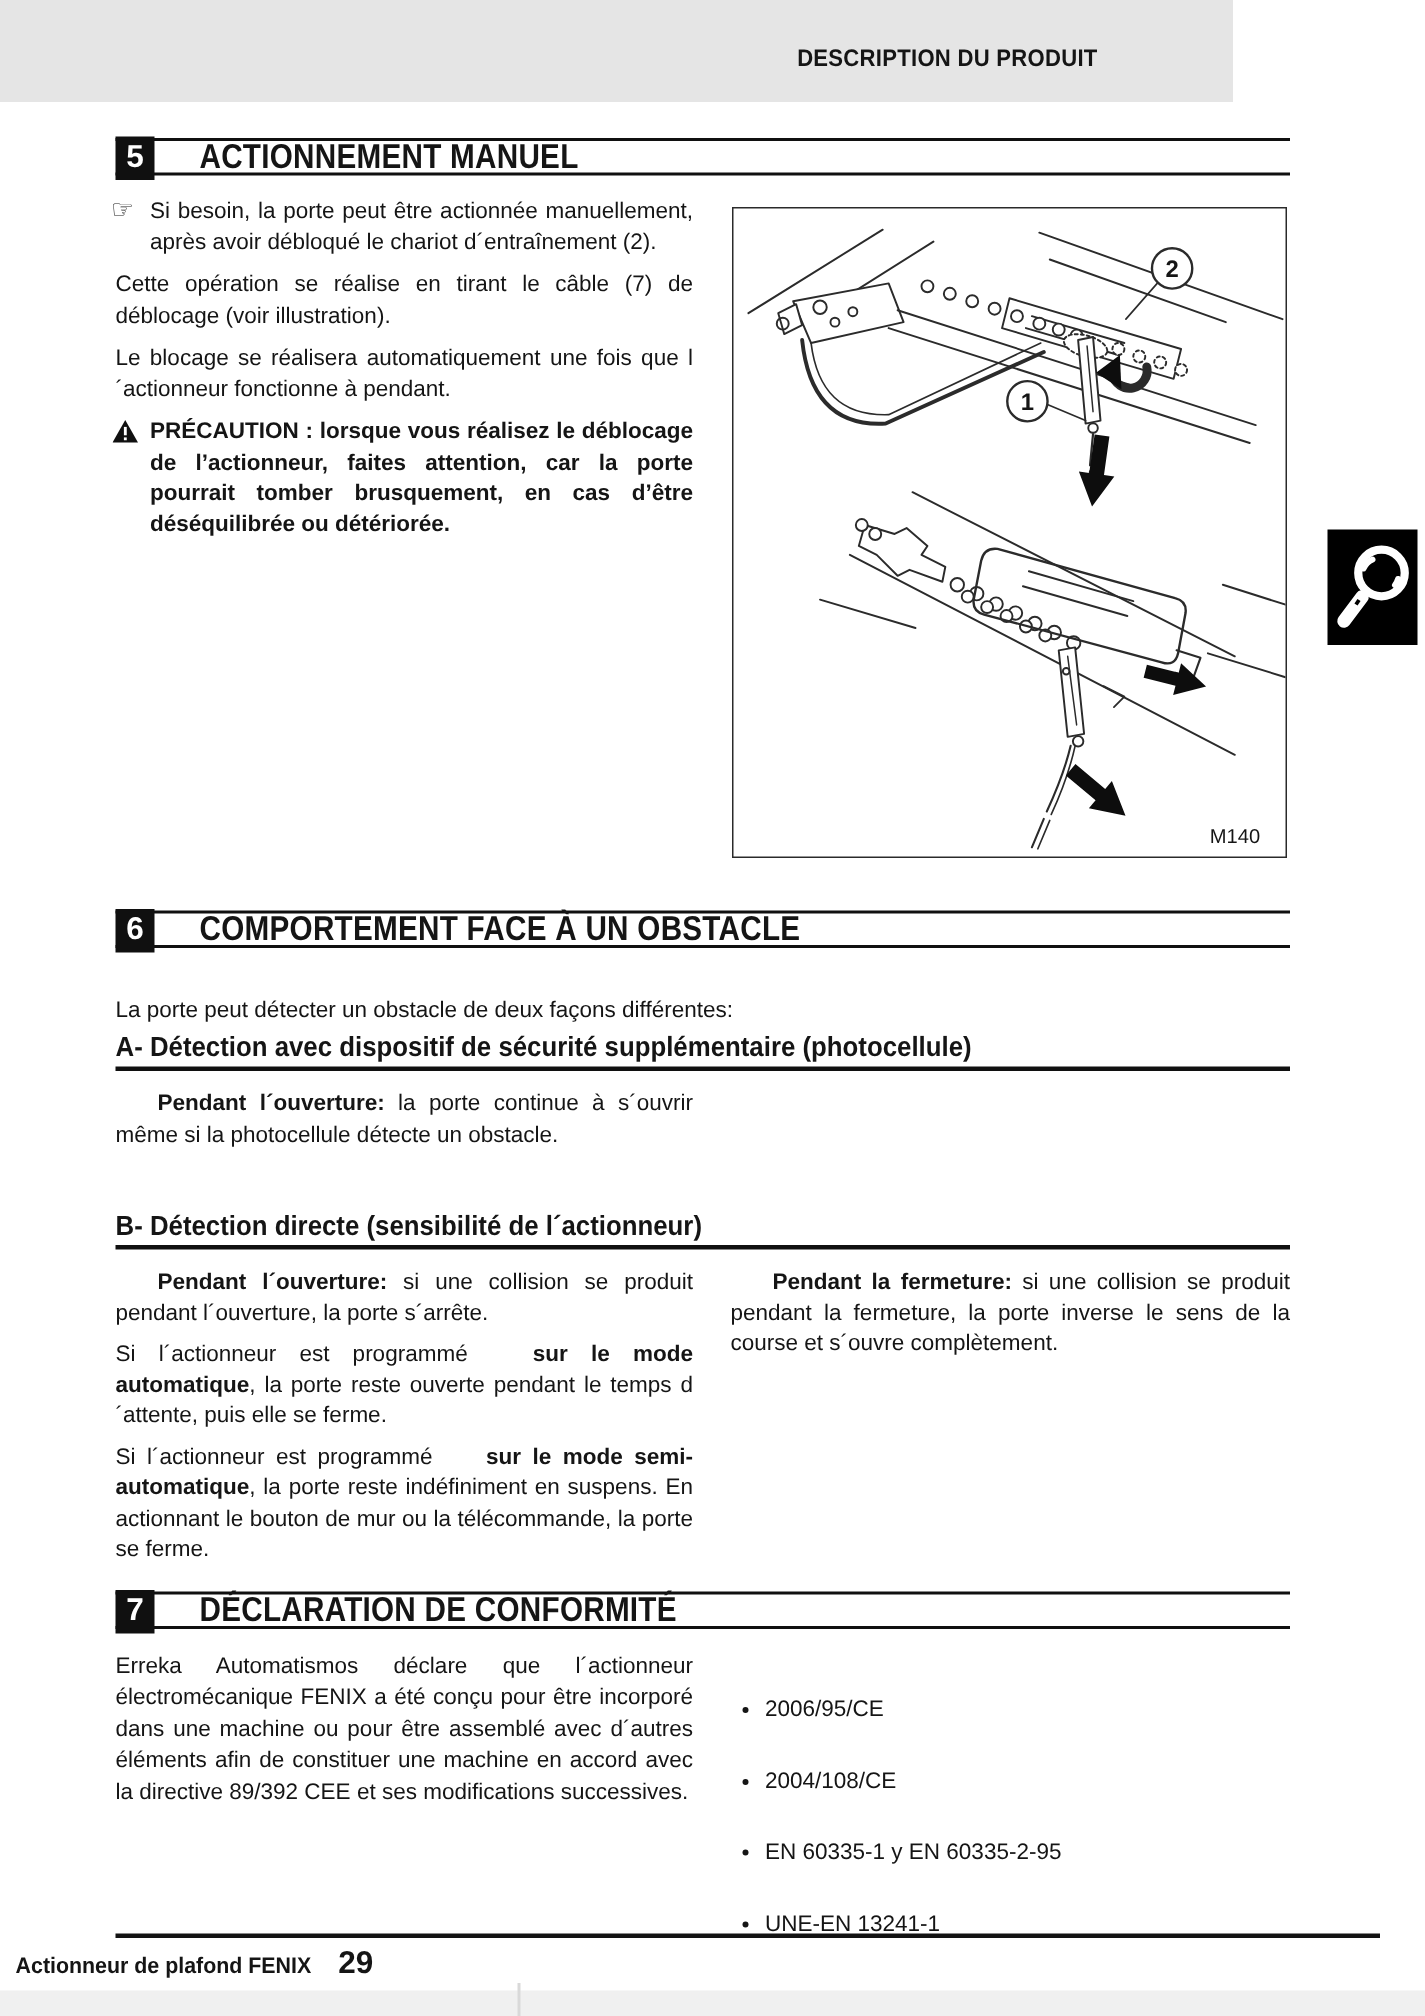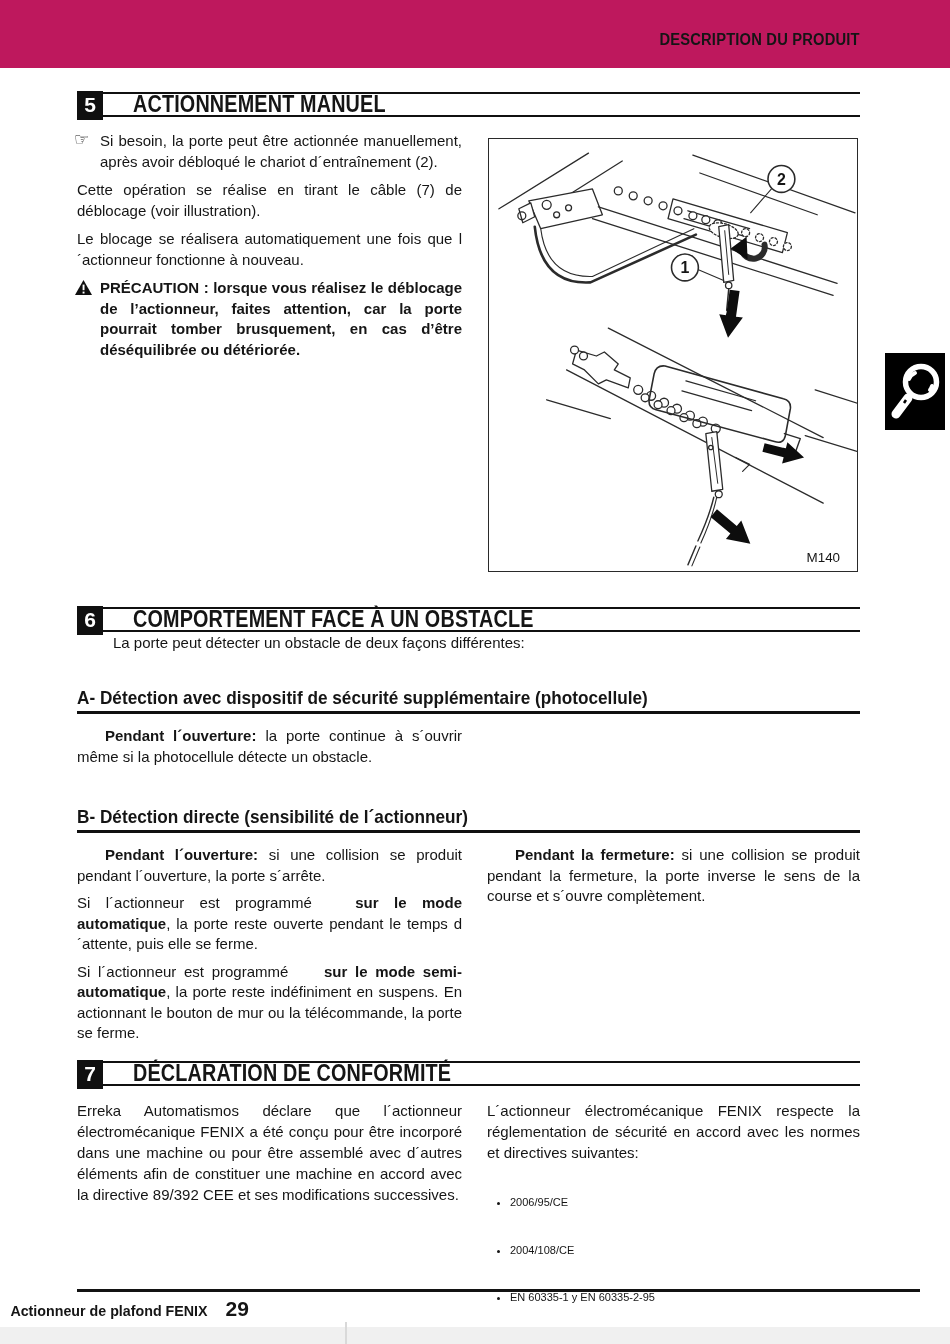--- a/index.html
+++ b/index.html
@@ -1,20 +1,20 @@
 <!DOCTYPE html>
 <html><head>
 <meta charset="utf-8">
 <style>
   html,body{margin:0;padding:0;}
   body{width:950px;height:1344px;background:#fff;font-family:"Liberation Sans",sans-serif;color:#151515;position:relative;overflow:hidden;}
   .page{position:absolute;inset:0;}
 
   
-  .band{position:absolute;left:0;top:0;width:950px;height:68px;background:#be185d;}
+  .band{position:absolute;left:0;top:0;width:822px;height:68px;background:#e5e5e5;}
   .band-title{position:absolute;right:90px;top:31px;font-size:16px;font-weight:bold;white-space:nowrap;transform:scaleX(.92);transform-origin:right center;letter-spacing:.2px;}
 
   
   .sec-head{position:absolute;left:77px;width:783px;height:21px;border-top:2.5px solid #101010;border-bottom:2.5px solid #101010;}
   .sec-num{position:absolute;left:0;top:-3.5px;width:26px;height:29px;background:#101010;color:#fff;font-weight:bold;font-size:21px;display:flex;align-items:center;justify-content:center;}
   .sec-title{position:absolute;left:56px;top:50%;transform:translateY(-52%) scaleX(.86);transform-origin:left center;font-weight:bold;font-size:23px;white-space:nowrap;letter-spacing:.2px;}
 
   
   .bodytext{font-size:15px;line-height:20.5px;text-align:justify;}
   .bodytext p{margin:0 0 8px 0;}
@@ -34,21 +34,21 @@
   
   .subhead{position:absolute;left:77px;font-weight:bold;font-size:18.5px;white-space:nowrap;transform:scaleX(.93);transform-origin:left center;}
   .rule{position:absolute;left:77px;width:783px;height:3px;background:#101010;}
   .intro{position:absolute;left:77px;font-size:15px;}
 
   .cols{position:absolute;left:77px;width:783px;display:grid;grid-template-columns:385px 373px;column-gap:25px;}
   .cols .bcol p{margin:0 0 7px 0;}
 
   
   .dirlist{margin:7px 0 0 0;padding-left:23px;}
-  .dirlist li{margin-bottom:7.5px;font-size:11px;line-height:15.5px;margin-top:32px;}
+  .dirlist li{margin-bottom:7.5px;font-size:15px;line-height:15.5px;margin-top:32px;}
 
   
   .footrule{position:absolute;left:77px;top:1289px;width:843px;height:2.5px;background:#131313;}
   .footer{position:absolute;left:0;top:1297px;width:920px;text-align:left;}
   .foot-title{font-weight:bold;font-size:15px;display:inline-block;transform:scaleX(.95);transform-origin:right center;}
   .foot-num{font-weight:bold;font-size:21px;margin-left:18px;}
 
   .scanstrip{position:absolute;left:0;top:1327px;width:950px;height:17px;background:#f0f0f0;}
   .scanline{position:absolute;left:345px;top:1322px;width:2px;height:22px;background:#d9d9d9;}
 
@@ -67,21 +67,21 @@
     <div class="sec-num">5</div>
     <div class="sec-title">ACTIONNEMENT MANUEL</div>
   </div>
 
   <div class="col5 bodytext">
     <p class="hang">
       <span class="hand">☞</span>
       <span>Si besoin, la porte peut être actionnée manuellement, après avoir débloqué le chariot d´entraînement (2).</span>
     </p>
     <p>Cette opération se réalise en tirant le câble (7) de déblocage (voir illustration).</p>
-    <p>Le blocage se réalisera automatiquement une fois que l´actionneur fonctionne à nouveau.</p>
+    <p>Le blocage se réalisera automatiquement une fois que l´actionneur fonctionne à pendant.</p>
     <p class="hang warn">
       <span class="tri">
         <svg width="17" height="16" viewBox="0 0 17 16">
             <path d="M8.5 0 L17 15 L0 15 Z" fill="#101010"></path>
             <rect x="7.6" y="4.6" width="1.9" height="5.6" fill="#fff"></rect>
             <rect x="7.6" y="11.6" width="1.9" height="1.9" fill="#fff"></rect>
           </svg>
       </span>
       <span>PRÉCAUTION : lorsque vous réalisez le déblocage de l’actionneur, faites attention, car la porte pourrait tomber brusquement, en cas d’être déséquilibrée ou détériorée.</span>
     </p>
@@ -216,21 +216,21 @@
       <path d="M 23,45 L 11,61" stroke="#fff" stroke-width="9" stroke-linecap="round"></path>
       <path d="M 21,47 L 19,50" stroke="#000" stroke-width="2.5"></path>
     </svg>
   </div>
 
   <div class="sec-head" style="top:607px;">
     <div class="sec-num">6</div>
     <div class="sec-title">COMPORTEMENT FACE À UN OBSTACLE</div>
   </div>
 
-  <div class="intro" style="top:634px;margin-left:36px;">La porte peut détecter un obstacle de deux façons différentes:</div>
+  <div class="intro" style="top:665px;">La porte peut détecter un obstacle de deux façons différentes:</div>
 
   <div class="subhead" style="top:687px;">A- Détection avec dispositif de sécurité supplémentaire (photocellule)</div>
   <div class="rule" style="top:711px;"></div>
 
   <div class="cols bodytext" style="top:726px;">
     <div class="bcol">
       <p><b class="lead">Pendant l´ouverture:</b><span> la porte continue à s´ouvrir même si la photocellule détecte un obstacle.</span></p>
     </div>
   </div>
 
@@ -251,21 +251,20 @@
   <div class="sec-head" style="top:1061px;">
     <div class="sec-num">7</div>
     <div class="sec-title">DÉCLARATION DE CONFORMITÉ</div>
   </div>
 
   <div class="cols bodytext" style="top:1100px;line-height:21px;">
     <div class="bcol">
       <p>Erreka Automatismos déclare que l´actionneur électromécanique FENIX a été conçu pour être incorporé dans une machine ou pour être assemblé avec d´autres éléments afin de constituer une machine en accord avec la directive 89/392 CEE et ses modifications successives.</p>
     </div>
     <div class="bcol">
-      <p>L´actionneur électromécanique FENIX respecte la réglementation de sécurité en accord avec les normes et directives suivantes:</p>
       <ul class="dirlist">
         <li>2006/95/CE</li>
         <li>2004/108/CE</li>
         <li>EN 60335-1 y EN 60335-2-95</li>
         <li>UNE-EN 13241-1</li>
       </ul>
     </div>
   </div>
 
   <div class="footrule"></div>

